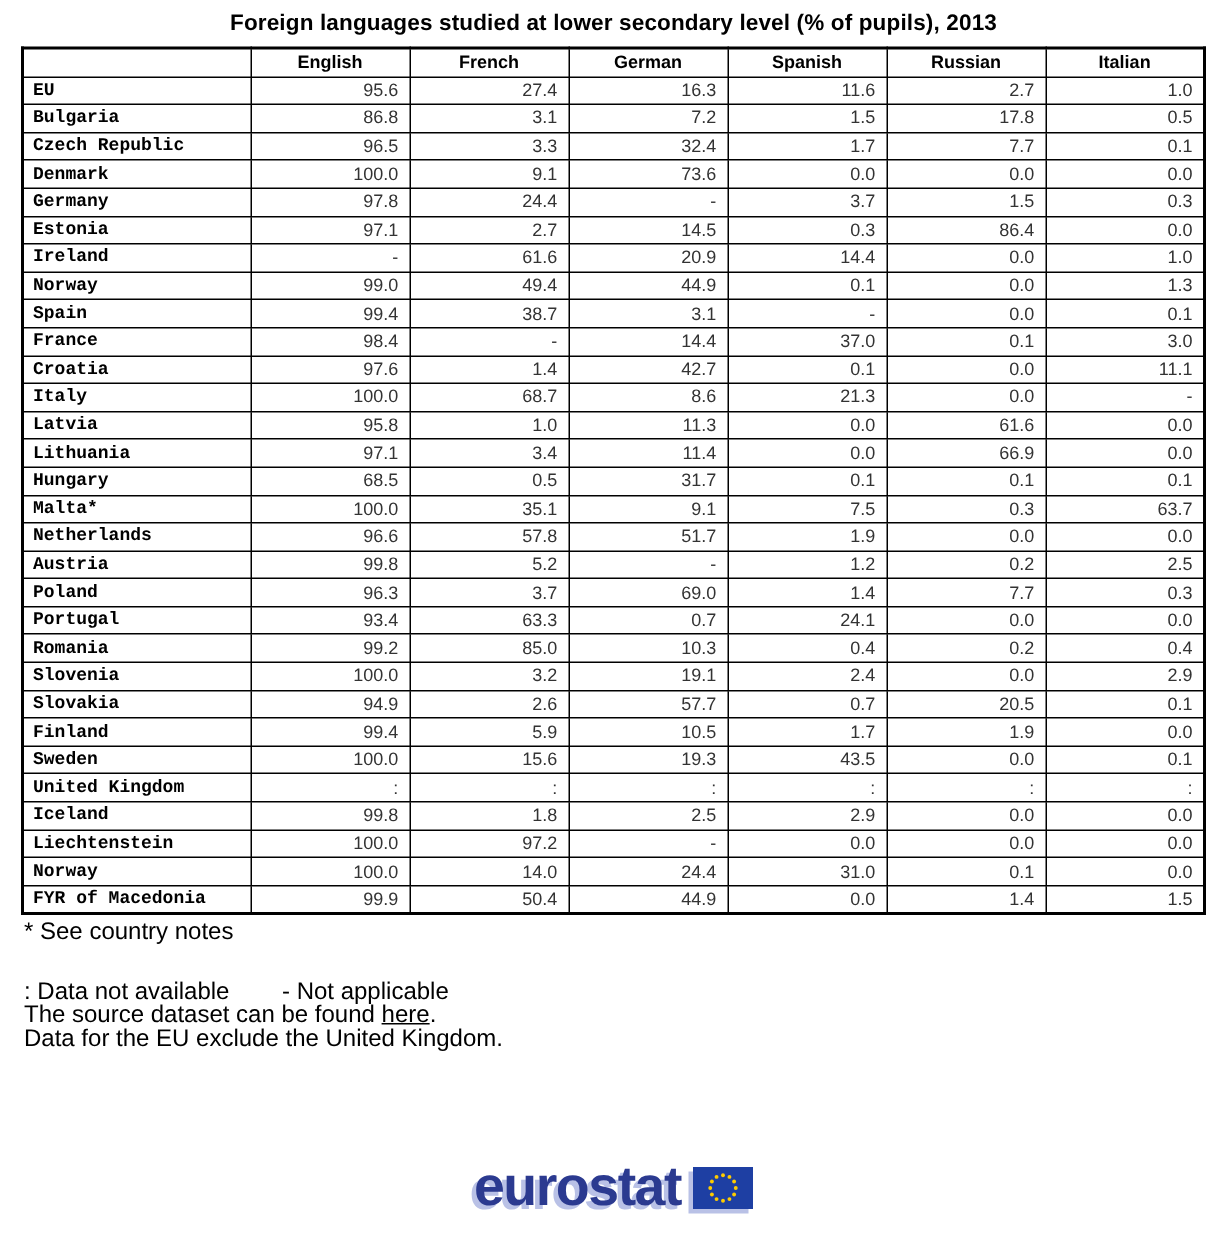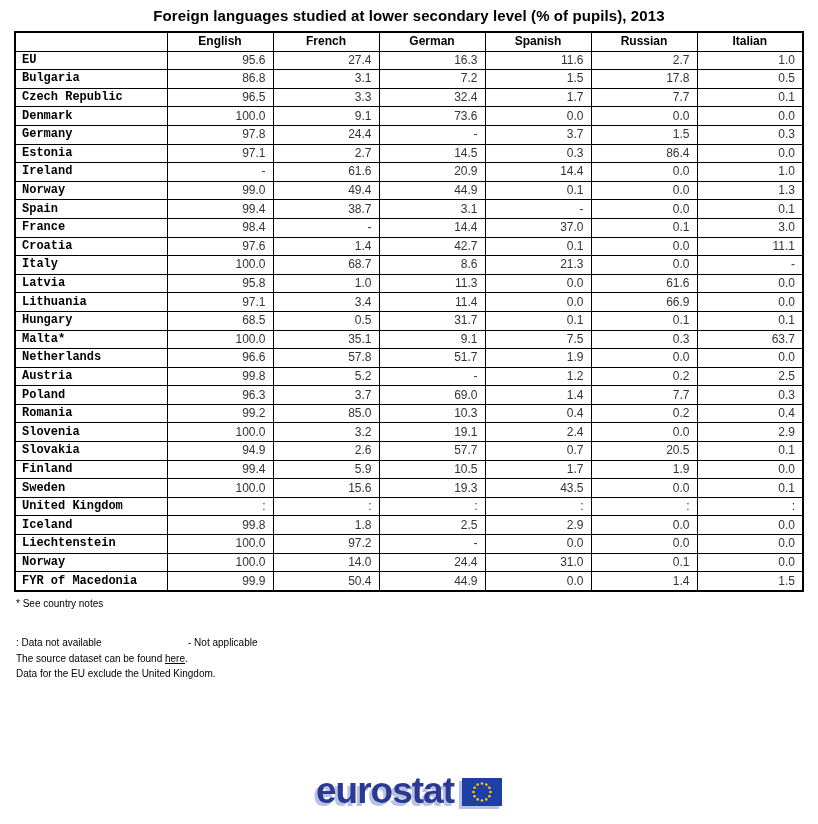--- a/index.html
+++ b/index.html
@@ -34,21 +34,21 @@
   table.data-table th {
     font-weight:bold;
     text-align:center;
     padding:0 2px;
   }
   td.country { font-weight:bold; text-align:left;font-family:Liberation Mono, monospace; }
   td.value { text-align:right; color:#333; }
 
   .notes {
     margin:4px 0 0 16px;
-    font-size:10px;
+    font-size:16px;
     line-height:15.5px;
   }
   .notes .col-a { display:inline-block; min-width:172px;margin-top:24px; }
   .notes a { color:#000; text-decoration:underline; cursor:pointer; }
 
   .logo-wrap {
     position:absolute;
     left:0; right:0;
     top:772px;
     text-align:center;
@@ -268,20 +268,29 @@
           <td class="value">2.5</td>
         </tr>
         <tr>
           <td class="country">Poland</td>
           <td class="value">96.3</td>
           <td class="value">3.7</td>
           <td class="value">69.0</td>
           <td class="value">1.4</td>
           <td class="value">7.7</td>
           <td class="value">0.3</td>
+        </tr>
+        <tr>
+          <td class="country">Portugal</td>
+          <td class="value">93.4</td>
+          <td class="value">63.3</td>
+          <td class="value">0.7</td>
+          <td class="value">24.1</td>
+          <td class="value">0.0</td>
+          <td class="value">0.0</td>
         </tr>
         <tr>
           <td class="country">Romania</td>
           <td class="value">99.2</td>
           <td class="value">85.0</td>
           <td class="value">10.3</td>
           <td class="value">0.4</td>
           <td class="value">0.2</td>
           <td class="value">0.4</td>
         </tr>

